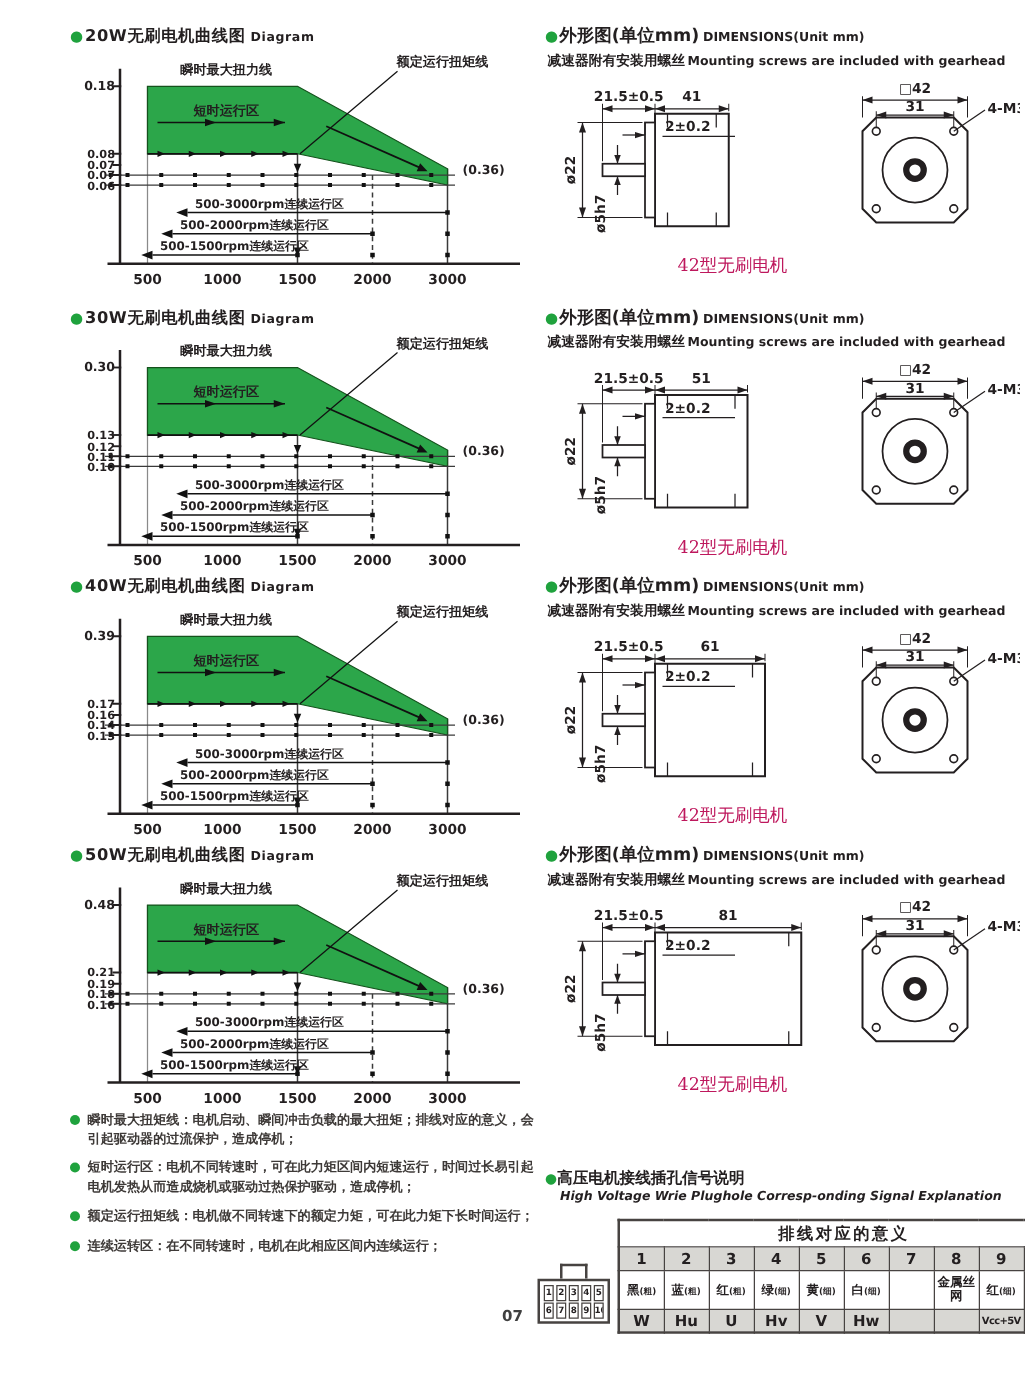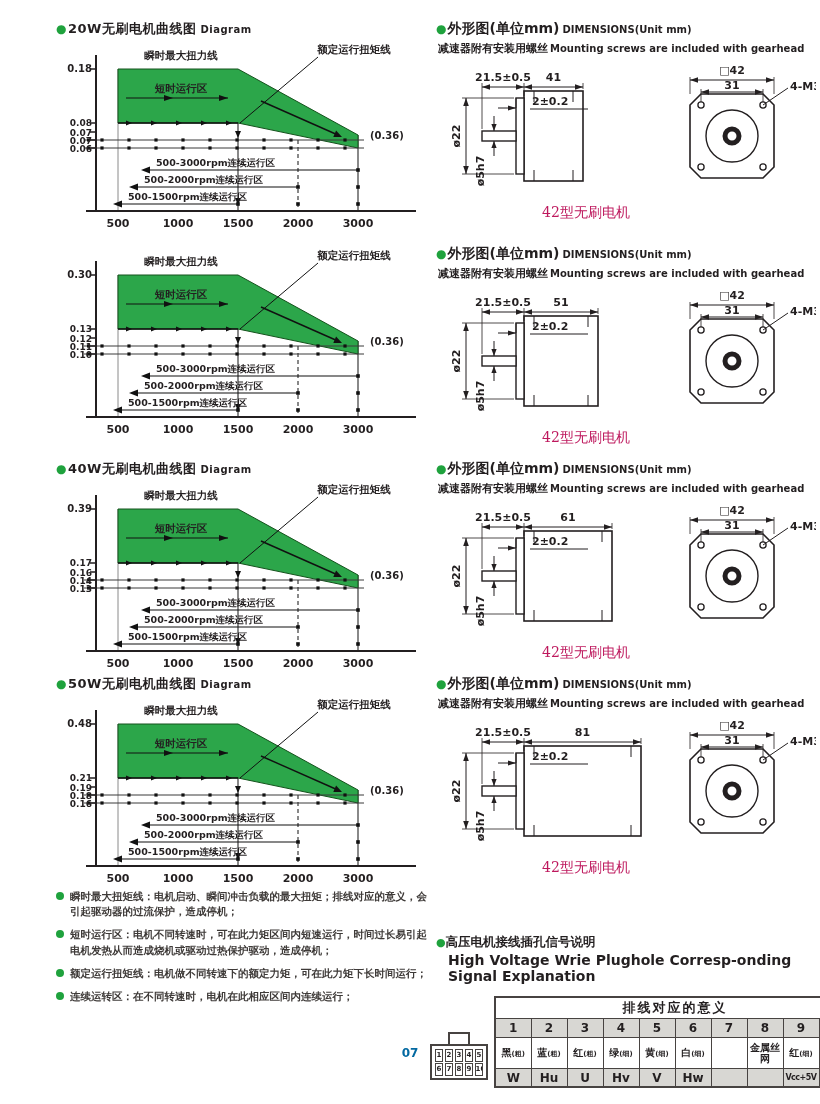--- a/index.html
+++ b/index.html
@@ -17,39 +17,39 @@
   .dim-caption{width:300px;text-align:center;font-family:"DejaVu Serif","Liberation Serif",serif;
                font-size:14px;margin-top:0px;color:#be185d;}
   .notes{position:absolute;left:56px;top:889px;width:380px;}
   .note-item{display:flex;margin-bottom:8px;font-size:10.5px;font-weight:bold;color:#3e3a38;line-height:1.45;}
   .note-item .nb{flex:0 0 14px;}
   .note-item .nb::before{content:"";display:inline-block;width:8px;height:8px;border-radius:50%;
                           background:#1fa23d;margin-top:3px;}
   .signal{position:absolute;left:436px;top:886px;width:384px;margin-top:48px;}
   .sig-title{margin:0;font-size:12.5px;font-weight:bold;}
   .sig-title .bullet{color:#1fa23d;font-size:11px;}
-  .sig-title-en{margin:1px 0 0 12px;font-size:14px;font-weight:bold;}
+  .sig-title-en{margin:1px 0 0 12px;font-size:10px;font-weight:bold;font-style:italic;}
   .sig-body{position:relative;margin-top:12px;height:100px;}
   .connector{position:absolute;left:-6px;top:36px;width:58px;}
   .conn-latch{width:18px;height:10px;border:2px solid #474341;margin:0 auto;border-bottom:none;}
   .conn-grid{border:2.5px solid #474341;background:#fff;padding:2px;}
   .conn-row{display:flex;justify-content:center;}
   .conn-cell{width:8px;height:11px;border:1.2px solid #474341;margin:0.6px;font-size:7px;font-weight:bold;
              text-align:center;line-height:11px;overflow:hidden;}
   table.sig-table{position:absolute;left:58px;top:0;border-collapse:collapse;table-layout:fixed;width:362px;
                   border:2.5px solid #474341;background:#fff;}
   table.sig-table td{border:1.5px solid #474341;text-align:center;vertical-align:middle;padding:0;overflow:hidden;}
   td.row-span{font-size:13px;font-weight:bold;height:20px;background:#fff;letter-spacing:2px;}
   td.row-pin{font-size:12px;font-weight:bold;height:18px;background:#d8d7d3;}
   td.row-color{font-size:10px;font-weight:bold;height:30px;background:#fff;word-break:break-all;line-height:1.1;}
   td.row-color .sub{font-size:7px;}
   td.row-sig{font-size:12px;font-weight:bold;height:17px;background:#d8d7d3;}
   td.row-sig.small{font-size:8px;letter-spacing:-0.5px;}
   .page-num{position:absolute;left:0;top:1046px;width:820px;text-align:center;
-            font-size:12px;font-weight:bold;color:#0369a1;}
+            font-size:12px;font-weight:bold;color:#404040;}
   svg{display:block;}
 </style>
 </head>
 <body>
 
 <div class="page">
 
   <section style="left:56px;top:20px;">
     <h3 class="blk-title"><span class="bullet">●</span><span class="t-zh">20W无刷电机曲线图</span><span class="t-en">Diagram</span></h3>
     <svg width="380" height="200" viewBox="0 0 380 200">
@@ -128,20 +128,21 @@
         <polygon points="57,165 66,161.5 66,168.5" fill="#111"></polygon>
         <rect x="300.2" y="129.2" width="3.6" height="3.6" fill="#111"></rect>
         <rect x="300.2" y="146.2" width="3.6" height="3.6" fill="#111"></rect>
         <rect x="300.2" y="163.2" width="3.6" height="3.6" fill="#111"></rect>
         <rect x="240.2" y="146.2" width="3.6" height="3.6" fill="#111"></rect>
         <rect x="240.2" y="163.2" width="3.6" height="3.6" fill="#111"></rect>
         <rect x="180.2" y="163.2" width="3.6" height="3.6" fill="#111"></rect>
       </svg>
   </section>
   <section style="left:56px;top:245px;">
+    <h3 class="blk-title"><span class="bullet">●</span><span class="t-zh">30W无刷电机曲线图</span><span class="t-en">Diagram</span></h3>
     <svg width="380" height="200" viewBox="0 0 380 200">
         <line x1="62" y1="30" x2="62" y2="172" stroke="#8a8a8a" stroke-width="1"></line>
         <line x1="182" y1="84" x2="182" y2="172" stroke="#3a3a3a" stroke-width="1.2"></line>
         <line x1="242" y1="101" x2="242" y2="172" stroke="#3a3a3a" stroke-width="1.2" stroke-dasharray="4 3"></line>
         <line x1="302" y1="96" x2="302" y2="172" stroke="#3a3a3a" stroke-width="1.2"></line>
         <polygon points="62,30 182,30 302,96 302,109 182,84 62,84" fill="#2ca64a" stroke="#14521c" stroke-width="1"></polygon>
         <line x1="62" y1="84" x2="182" y2="84" stroke="#111" stroke-width="1.4"></line>
         <polygon points="70,81.5 70,86.5 76,84" fill="#111"></polygon>
         <polygon points="95,81.5 95,86.5 101,84" fill="#111"></polygon>
         <polygon points="120,81.5 120,86.5 126,84" fill="#111"></polygon>

